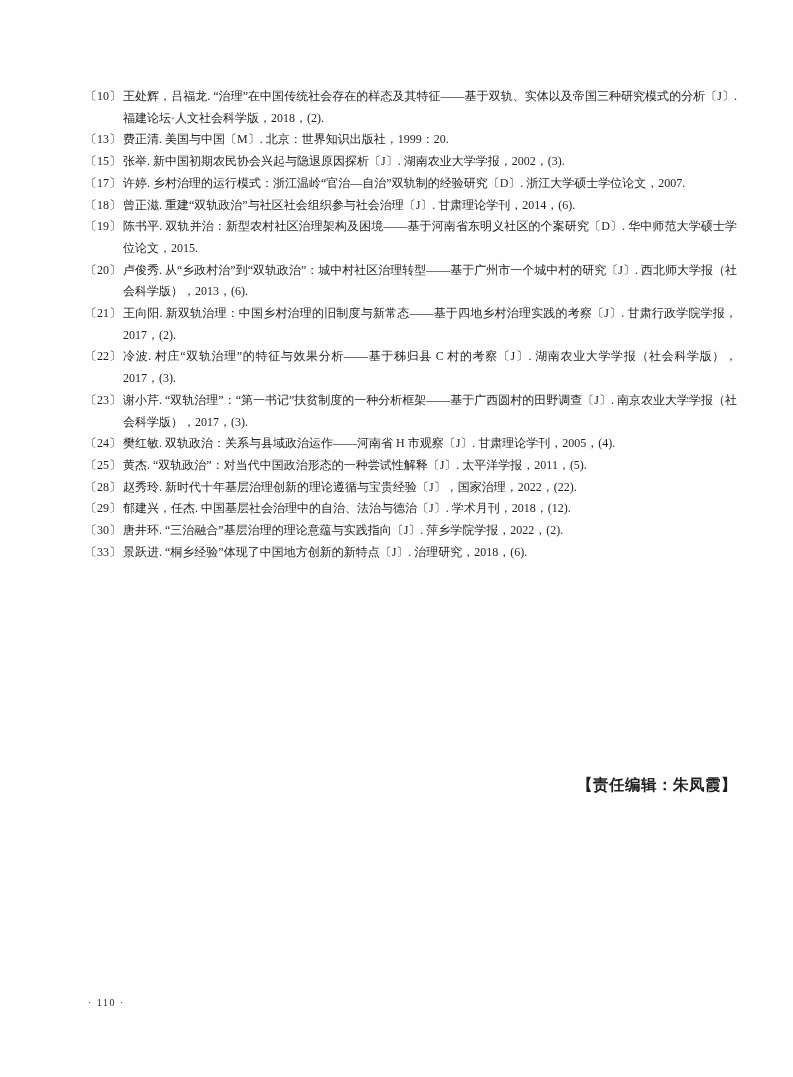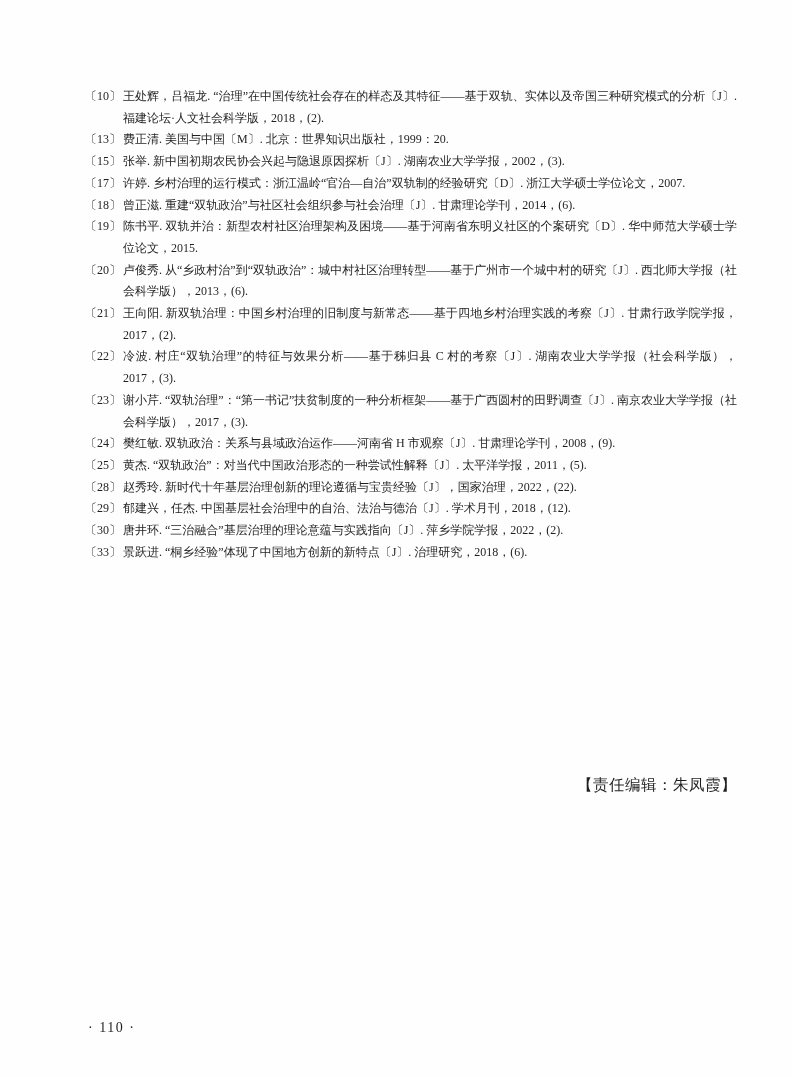--- a/index.html
+++ b/index.html
@@ -35,29 +35,29 @@
   .ref-text {
     flex: 1;
     text-align: justify;
     text-justify: inter-ideograph;
   }
   .editor-note {
     position: absolute;
     top: 775px;
     right: 56px;
     font-family: "Liberation Sans", "DejaVu Sans", sans-serif;
-    font-weight: normal;
+    font-weight: bold;
     font-size: 15.5px;
     letter-spacing: 0.5px;
   }
   .page-number {
     position: absolute;
-    top: 1020px;
+    top: 997px;
     left: 88px;
-    font-size: 14px;
+    font-size: 10px;
     letter-spacing: 1.5px;
   }
 </style>
 </head>
 <body>
 
 <div class="page">
 
   <div class="refs">
     <div class="ref">
@@ -95,21 +95,21 @@
     <div class="ref">
         <span class="ref-num">〔22〕</span>
         <span class="ref-text">冷波. 村庄“双轨治理”的特征与效果分析——基于秭归县 C 村的考察〔J〕. 湖南农业大学学报（社会科学版），2017，(3).</span>
       </div>
     <div class="ref">
         <span class="ref-num">〔23〕</span>
         <span class="ref-text">谢小芹. “双轨治理”：“第一书记”扶贫制度的一种分析框架——基于广西圆村的田野调查〔J〕. 南京农业大学学报（社会科学版），2017，(3).</span>
       </div>
     <div class="ref">
         <span class="ref-num">〔24〕</span>
-        <span class="ref-text">樊红敏. 双轨政治：关系与县域政治运作——河南省 H 市观察〔J〕. 甘肃理论学刊，2008，(9).</span>
+        <span class="ref-text">樊红敏. 双轨政治：关系与县域政治运作——河南省 H 市观察〔J〕. 甘肃理论学刊，2005，(4).</span>
       </div>
     <div class="ref">
         <span class="ref-num">〔25〕</span>
         <span class="ref-text">黄杰. “双轨政治”：对当代中国政治形态的一种尝试性解释〔J〕. 太平洋学报，2011，(5).</span>
       </div>
     <div class="ref">
         <span class="ref-num">〔28〕</span>
         <span class="ref-text">赵秀玲. 新时代十年基层治理创新的理论遵循与宝贵经验〔J〕，国家治理，2022，(22).</span>
       </div>
     <div class="ref">

